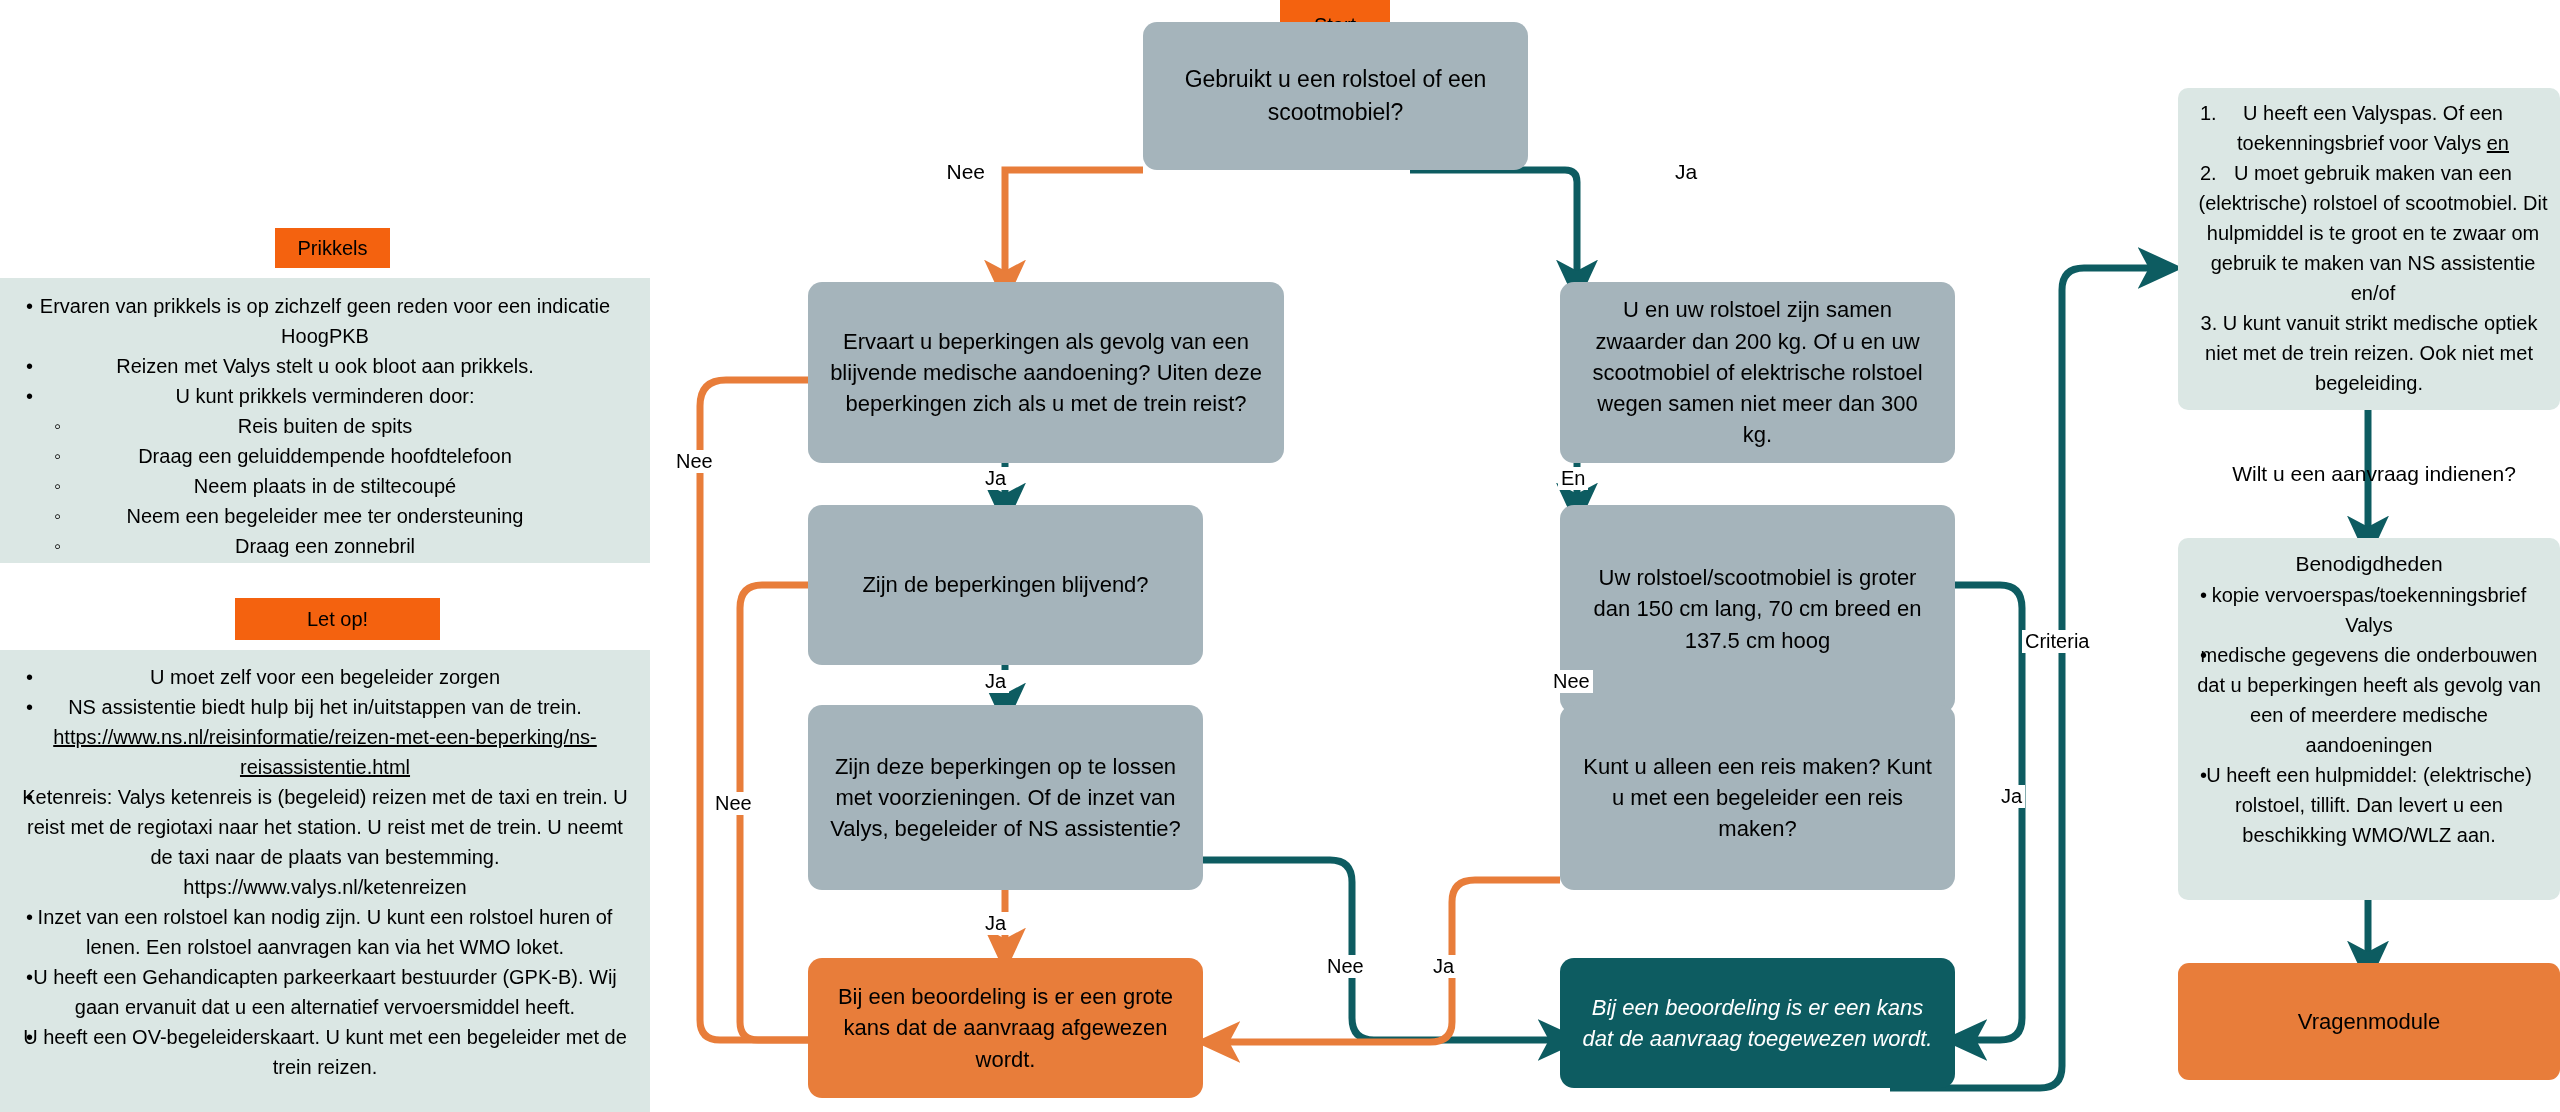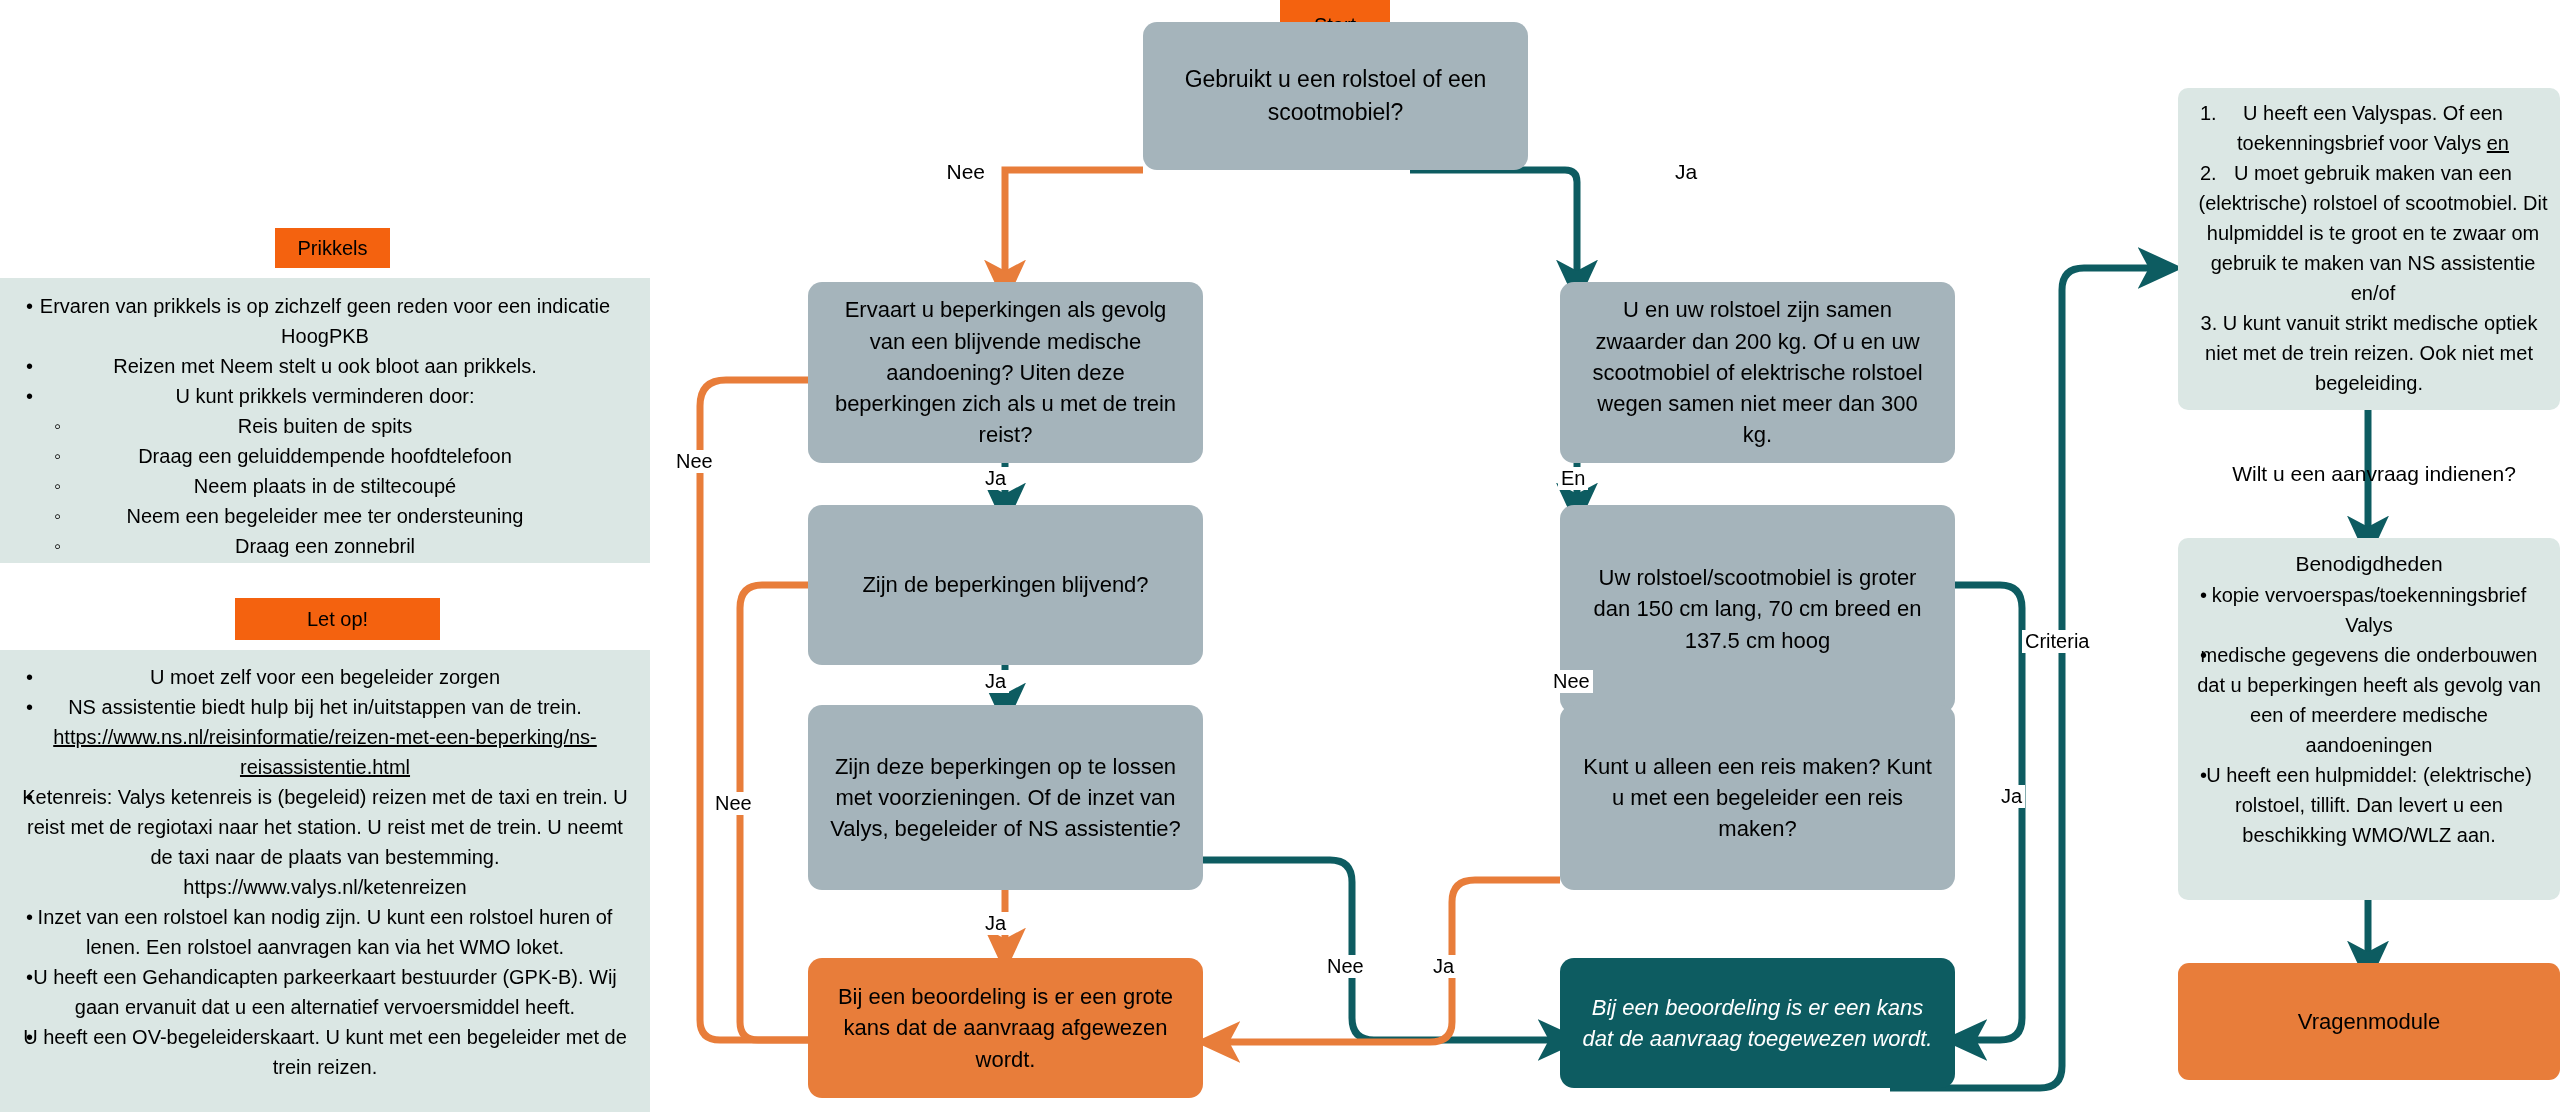--- a/index.html
+++ b/index.html
@@ -125,21 +125,21 @@
   <div class="node node-grey" style="left:1143px;top:22px;width:385px;height:148px;font-size:23px;padding:0 26px;">
     <span>Gebruikt u een rolstoel of een scootmobiel?</span>
   </div>
 
   <div class="tag-orange" style="left:275px;top:228px;width:115px;height:40px;font-size:20px;">
     <span>Prikkels</span>
   </div>
   <div class="panel" style="left:0px;top:278px;width:650px;height:285px;padding:13px 16px 10px 16px;">
     <ul>
       <li style="font-size:20px;"><span class="bul">•</span><span>Ervaren van prikkels is op zichzelf geen reden voor een indicatie HoogPKB</span></li>
-      <li style="font-size:20px;"><span class="bul">•</span><span>Reizen met Neem stelt u ook bloot aan prikkels.</span></li>
+      <li style="font-size:20px;"><span class="bul">•</span><span>Reizen met Valys stelt u ook bloot aan prikkels.</span></li>
       <li style="font-size:20px;"><span class="bul">•</span><span>U kunt prikkels verminderen door:</span></li>
       <li style="font-size:20px;"><span class="bul lvl2">◦</span><span>Reis buiten de spits</span></li>
       <li style="font-size:20px;"><span class="bul lvl2">◦</span><span>Draag een geluiddempende hoofdtelefoon</span></li>
       <li style="font-size:20px;"><span class="bul lvl2">◦</span><span>Neem plaats in de stiltecoupé</span></li>
       <li style="font-size:20px;"><span class="bul lvl2">◦</span><span>Neem een begeleider mee ter ondersteuning</span></li>
       <li style="font-size:20px;"><span class="bul lvl2">◦</span><span>Draag een zonnebril</span></li>
     </ul>
   </div>
 
   <div class="tag-orange" style="left:235px;top:598px;width:205px;height:42px;font-size:20px;">
@@ -149,21 +149,21 @@
     <ul>
       <li style="font-size:20px;"><span class="bul">•</span><span>U moet zelf voor een begeleider zorgen</span></li>
       <li style="font-size:20px;"><span class="bul">•</span><span>NS assistentie biedt hulp bij het in/uitstappen van de trein. </span><a class="ul-text" href="#" style="color:#000;">https://www.ns.nl/reisinformatie/reizen-met-een-beperking/ns-reisassistentie.html</a></li>
       <li style="font-size:20px;"><span class="bul">•</span><span>Ketenreis: Valys ketenreis is (begeleid) reizen met de taxi en trein. U reist met de regiotaxi naar het station. U reist met de trein. U neemt de taxi naar de plaats van bestemming. https://www.valys.nl/ketenreizen</span></li>
       <li style="font-size:20px;"><span class="bul">•</span><span>Inzet van een rolstoel kan nodig zijn. U kunt een rolstoel huren of lenen. Een rolstoel aanvragen kan via het WMO loket.</span></li>
       <li style="font-size:20px;"><span class="bul">•</span><span>U heeft een Gehandicapten parkeerkaart bestuurder (GPK-B). Wij gaan ervanuit dat u een alternatief vervoersmiddel heeft.</span></li>
       <li style="font-size:20px;"><span class="bul">•</span><span>U heeft een OV-begeleiderskaart. U kunt met een begeleider met de trein reizen.</span></li>
     </ul>
   </div>
 
-  <div class="node node-grey" style="left:808px;top:282px;width:395px;height:181px;font-size:22px;padding:0 22px;">
+  <div class="node node-grey" style="left:808px;top:282px;width:476px;height:181px;font-size:22px;padding:0 22px;">
     <span>Ervaart u beperkingen als gevolg van een blijvende medische aandoening? Uiten deze beperkingen zich als u met de trein reist?</span>
   </div>
   <div class="node node-grey" style="left:808px;top:505px;width:395px;height:160px;font-size:22px;padding:0 22px;">
     <span>Zijn de beperkingen blijvend?</span>
   </div>
   <div class="node node-grey" style="left:808px;top:705px;width:395px;height:185px;font-size:22px;padding:3px 22px;">
     <span>Zijn deze beperkingen op te lossen met voorzieningen. Of de inzet van Valys, begeleider of NS assistentie?</span>
   </div>
   <div class="node node-orange" style="left:808px;top:958px;width:395px;height:140px;font-size:22px;padding:0 22px;">
     <span>Bij een beoordeling is er een grote kans dat de aanvraag afgewezen wordt.</span>

